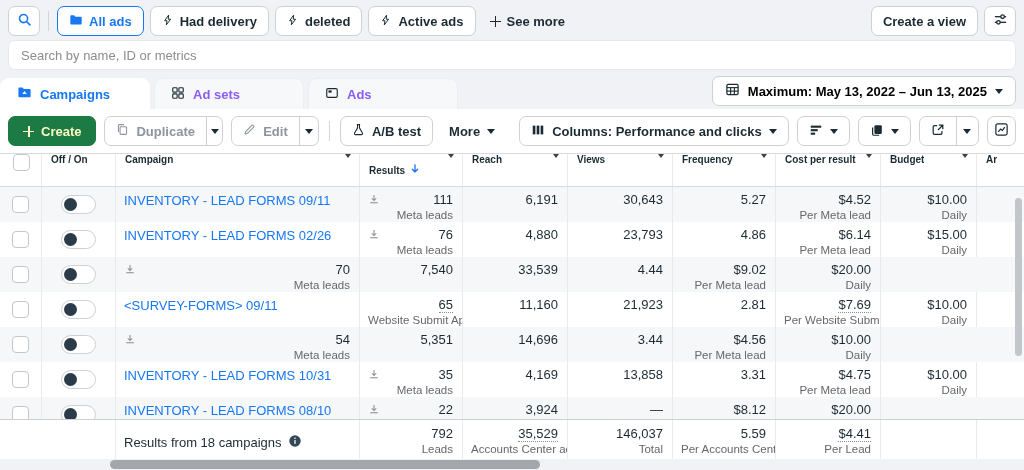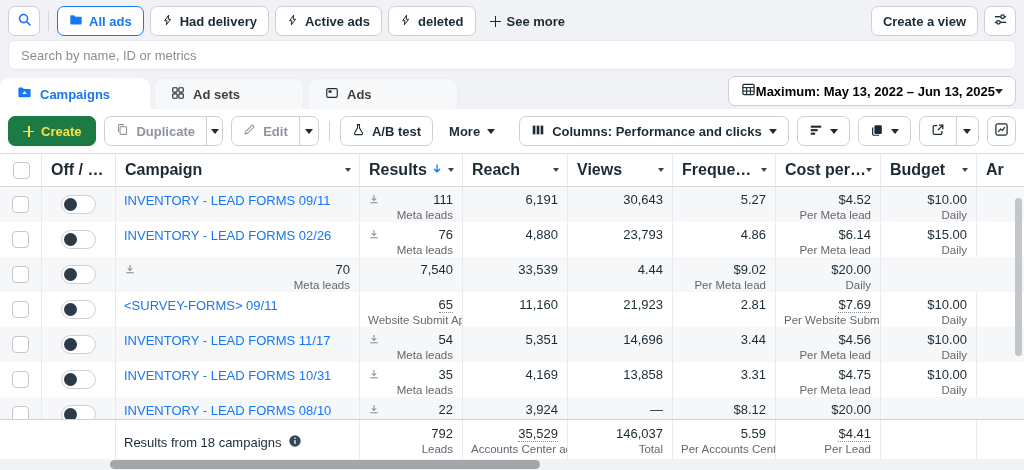--- a/index.html
+++ b/index.html
@@ -37,51 +37,51 @@
     width:100%; height:30px; border:1px solid #e6e8eb; border-radius:7px; background:#fff;
     padding:0 12px; font-size:13px; font-family:inherit; color:#1c2b33; outline:none;
   }
   .searchrow input::placeholder { color:#8a8d91; }
 
   
   .tabrow { height:34px; display:flex; align-items:flex-end; padding:0 8px 0 0; }
   .tab {
     height:31px; display:flex; align-items:center; gap:8px; padding:0 16px;
     border-radius:9px 9px 0 0; font-weight:700; font-size:13px; cursor:pointer;
-    background:#f7f8fa; color:#404040; margin-right:4px; min-width:150px; border:1px solid #eceef1; border-bottom:none;
+    background:#f7f8fa; color:#8b5cf6; margin-right:4px; min-width:150px; border:1px solid #eceef1; border-bottom:none;
   }
   .tab.active { background:#fff; color:#1877f2; border-color:#fff; }
   .tabrow-spacer { flex:1; }
   .datebtn {
     height:30px; background:#fff; border:1px solid #ced0d4; border-radius:7px;
-    display:flex; align-items:center; gap:0; padding:0 12px; font-weight:700; font-size:13px;
+    display:flex; align-items:center; gap:8px; padding:0 12px; font-weight:700; font-size:13px;
     margin-bottom:3px; cursor:pointer; white-space:nowrap;
   }
 
   
   .card { background:#fff; flex:1; display:flex; flex-direction:column; }
   .toolbar { height:44px; display:flex; align-items:center; gap:8px; padding:0 8px; }
   .tbtn {
     height:30px; background:#fff; border:1px solid #ced0d4; border-radius:7px;
     display:flex; align-items:center; gap:7px; padding:0 11px; font-weight:700; font-size:13px;
     color:#1c2b33; cursor:pointer; white-space:nowrap;
   }
-  .tbtn.green { background:#1c7b44; border-color:#1c7b44; color:#fde047; padding:8px 14px; }
+  .tbtn.green { background:#1c7b44; border-color:#1c7b44; color:#fef9c3; padding:8px 14px; }
   .splitgroup { display:flex; height:30px; border:1px solid #ced0d4; border-radius:7px; overflow:hidden; background:#fff; }
   .splitgroup .mainpart { display:flex; align-items:center; gap:7px; padding:0 11px; font-weight:700; cursor:pointer; }
   .splitgroup .caretpart { display:flex; align-items:center; justify-content:center; width:28px; border-left:1px solid #ced0d4; cursor:pointer; }
   .splitgroup.disabled .mainpart { color:#8d949e; }
   .morebtn { display:flex; align-items:center; gap:7px; font-weight:700; background:none; border:none; font-size:13px; color:#1c2b33; padding:0 8px; cursor:pointer; }
   .tb-spacer { flex:1; }
 
   
   .tablewrap { position:relative; flex:1; overflow:hidden; border-top:1px solid #d8dade; }
   .gridrow { display:grid; grid-template-columns:42px 74px 244px 103px 105px 105px 103px 105px 96px 1fr; }
   .thead { height:33px; border-bottom:1px solid #d8dade; background:#fff; }
-  .th { display:flex; align-items:center; justify-content:space-between; padding:0 8px 0 9px; font-weight:700; font-size:16px; border-right:1px solid #e8eaed; overflow:hidden; white-space:nowrap; }
+  .th { display:flex; justify-content:space-between; padding:0 8px 0 9px; font-weight:700; font-size:10px; border-right:1px solid #e8eaed; overflow:hidden; white-space:nowrap; }
   .th.nob { border-right:none; }
   .th .hlabel { overflow:hidden; text-overflow:ellipsis; }
   .th-left { display:flex; align-items:center; gap:5px; }
 
   .tbody { height:232px; overflow:hidden; }
   .tr { height:35px; }
   .tr:nth-child(odd) { background:#f6f7f9; }
   .td { padding:5px 9px 0 8px; border-right:1px solid #e8eaed; overflow:hidden; white-space:nowrap; }
   .td.center { display:flex; align-items:center; justify-content:center; padding-top:0; }
   .td.num { text-align:right; }
@@ -127,27 +127,27 @@
     <button class="fbtn">
       <span><svg viewBox="0 0 16 16" width="12" height="12">
             <path d="M8.8 1.5 3.5 9h3.2l-1 5.5L11.5 7H8.3z" fill="none" stroke="#1c2b33" stroke-width="1.3" stroke-linejoin="round"></path>
           </svg></span>
       <span>Had delivery</span>
     </button>
     <button class="fbtn">
       <span><svg viewBox="0 0 16 16" width="12" height="12">
             <path d="M8.8 1.5 3.5 9h3.2l-1 5.5L11.5 7H8.3z" fill="none" stroke="#1c2b33" stroke-width="1.3" stroke-linejoin="round"></path>
           </svg></span>
-      <span>Active ads</span>
+      <span>deleted</span>
     </button>
     <button class="fbtn">
       <span><svg viewBox="0 0 16 16" width="12" height="12">
             <path d="M8.8 1.5 3.5 9h3.2l-1 5.5L11.5 7H8.3z" fill="none" stroke="#1c2b33" stroke-width="1.3" stroke-linejoin="round"></path>
           </svg></span>
-      <span>deleted</span>
+      <span>Active ads</span>
     </button>
     <button class="seemore">
       <span class="plus-ic"></span>
       <span>See more</span>
     </button>
     <div class="fb-spacer"></div>
     <button class="fbtn">
       <span>Create a view</span>
     </button>
     <button class="fbtn iconbtn">
@@ -491,21 +491,20 @@
 
         <div class="gridrow tr">
           <div class="td center">
               <div class="checkbox"></div>
             </div>
           <div class="td center">
               <div class="toggle">
                 <div class="knob"></div>
               </div>
             </div>
-          <div class="td"><a href="#" class="camplink">INVENTORY - LEAD FORMS 11/17</a></div>
           <div class="td resflex">
               <span class="dl"><svg viewBox="0 0 16 16" width="12" height="12">
                   <path d="M8 2.5v7M5 7l3 3 3-3" stroke="#8a8d91" stroke-width="1.4" fill="none"></path>
                   <path d="M3 13h10" stroke="#8a8d91" stroke-width="1.4"></path>
                 </svg></span>
               <span class="rv">
                 <div class="val">54</div>
                 <div class="sub">Meta leads</div>
               </span>
             </div>

